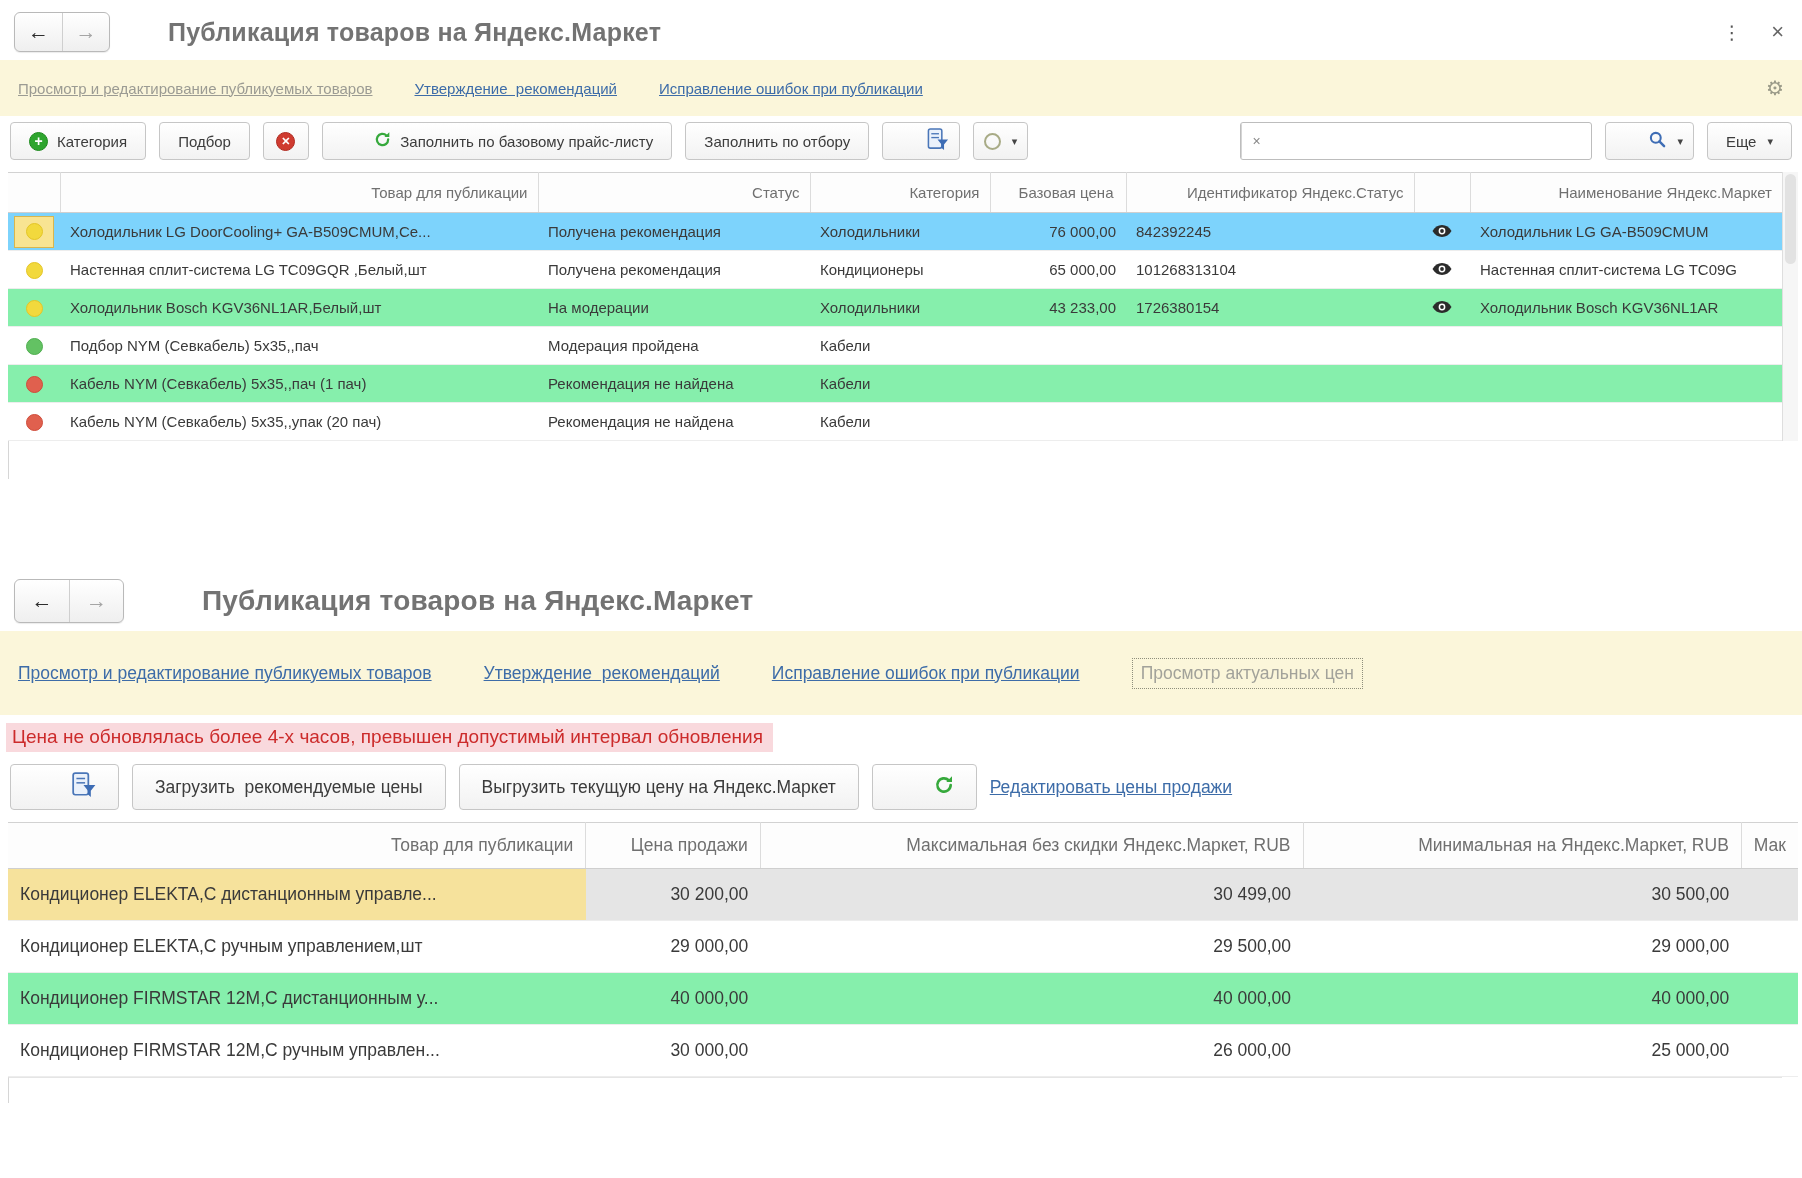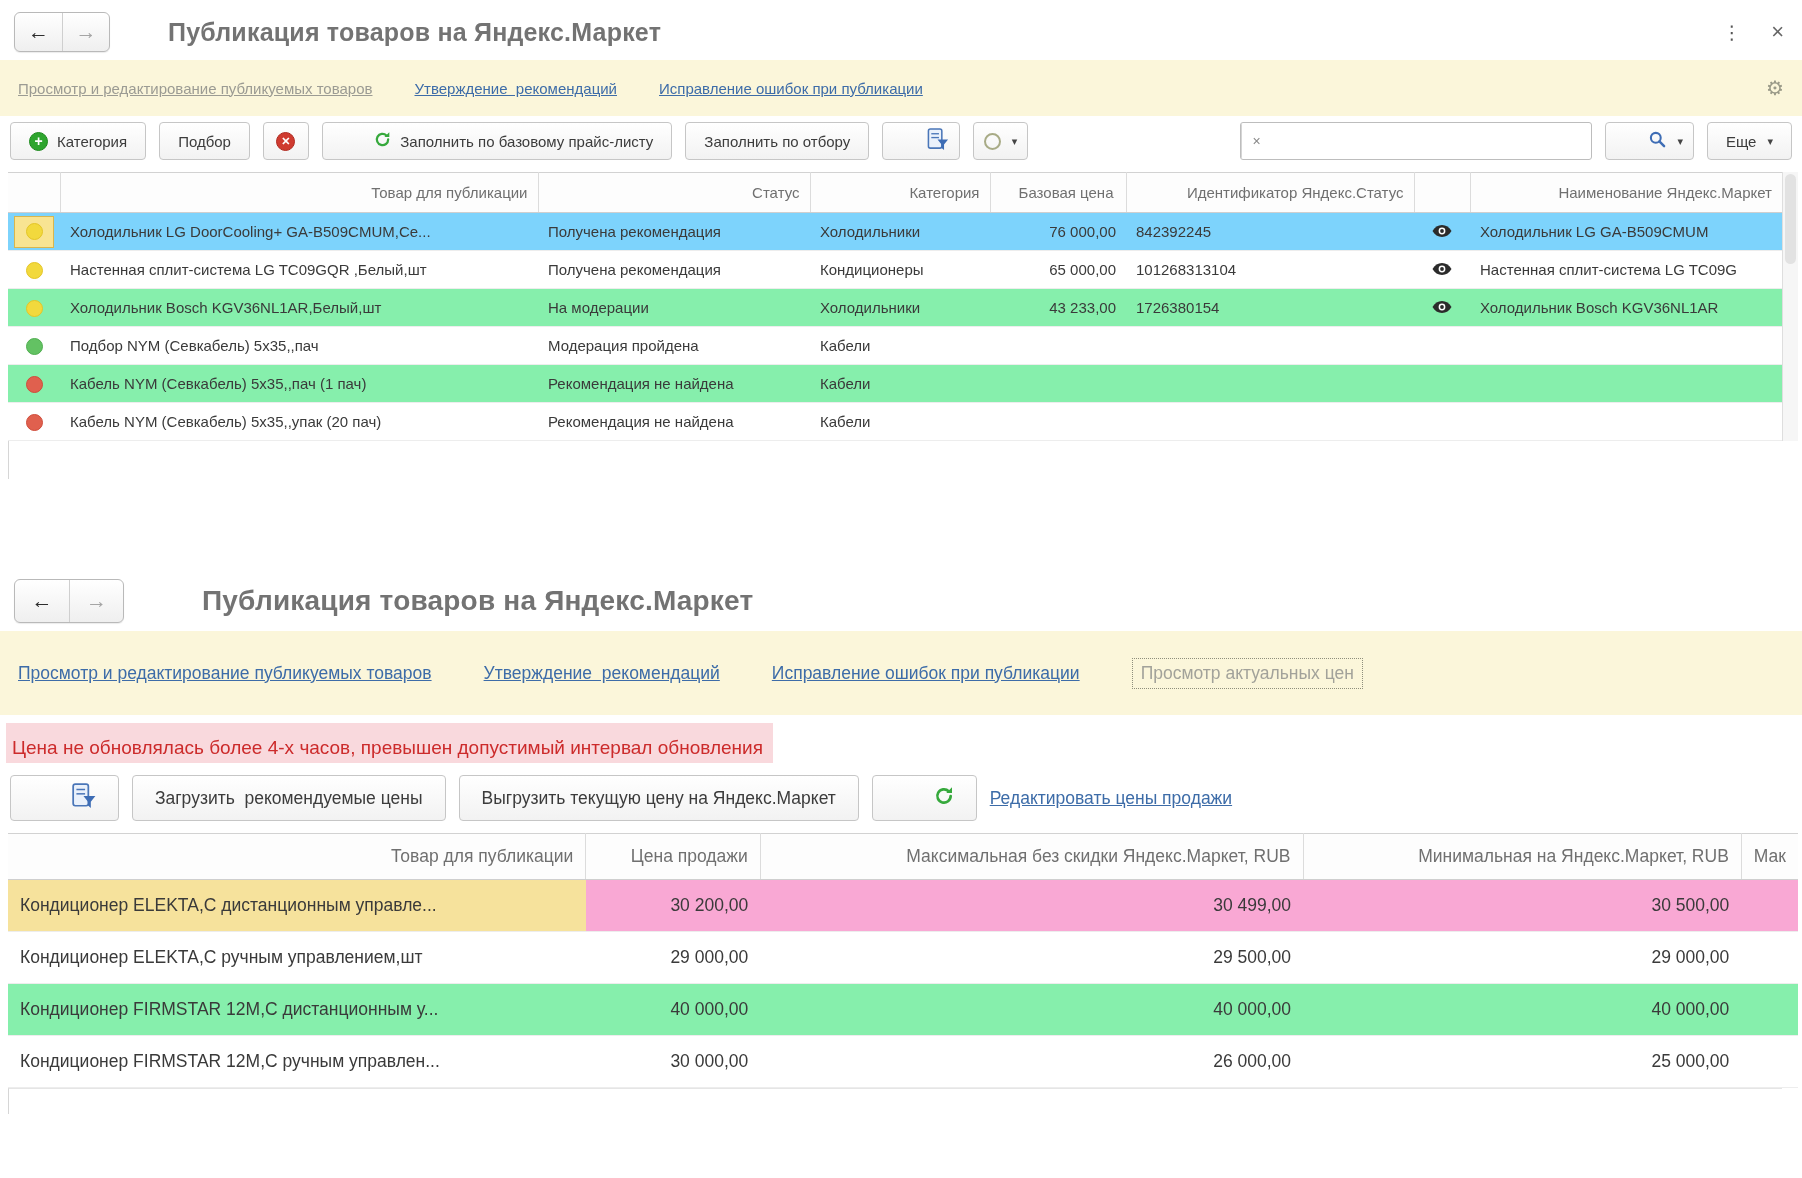--- a/index.html
+++ b/index.html
@@ -43,35 +43,35 @@
   .caret{font-size:11px;color:#444;margin-left:2px}
   .spacer{flex:1}
   .search-box{display:flex;align-items:stretch;width:352px;height:38px;border:1px solid #bdbdbd;border-radius:3px;background:#fff;overflow:hidden}
   .search-box input{flex:1;border:none;outline:none;padding:0 10px;font-size:15px;color:#333;font-family:inherit}
   .search-box input::placeholder{color:#b5b5b5}
   .search-clear{width:30px;display:flex;align-items:center;justify-content:center;border-left:1px solid #d5d5d5;color:#888;font-size:14px;cursor:pointer}
   .link-blue{font-size:17.5px;color:#3d6ca8;text-decoration:underline;cursor:pointer}
 
   
   .warning-row{padding:8px 0 6px 6px}
-  .warning{display:inline-block;background:#f9d9dd;color:#cc2b2b;font-size:19px;padding:14px 10px 4px 6px}
+  .warning{display:inline-block;background:#f9d9dd;color:#cc2b2b;font-size:19px;padding:3px 10px 4px 6px}
 
   
   .table-zone{display:flex;margin:2px 4px 0 8px}
   .table-zone table{border-collapse:collapse;table-layout:fixed;flex:1;background:#fff}
   th{font-weight:normal;text-align:right;color:#707070;border-top:1px solid #d2d2d2;border-bottom:1px solid #cfcfcf;border-right:1px solid #dcdcdc;background:#fdfdfd;white-space:nowrap;overflow:hidden}
   th:last-child{border-right:none}
   td{white-space:nowrap;overflow:hidden;border-bottom:1px solid #ededed;color:#3a3a3a}
   .t1 th{height:40px;font-size:15px;padding:0 10px}
   .t1 td{height:38px;font-size:15px;padding:0 10px}
   .t2 th{height:46px;font-size:17.5px;padding:0 12px}
   .t2 td{height:52px;font-size:17.5px;padding:0 12px}
   .num,th.num{text-align:right;padding-right:12px}
   .t1 tr.selected td{background:#7dd3fc}
-  .t2 tr.selected td{background:#f9a8d4}
+  .t2 tr.selected td{background:#e5e5e5}
   .t2 tr.selected td.cur-cell{background:#f6e29c}
   tr.alt td{background:#86efac}
   .c-dot{text-align:center;padding:0!important}
   .dot{width:17px;height:17px;border-radius:50%;display:inline-block;vertical-align:middle}
   .dot[data-color="yellow"]{background:#f2d93d;border:1px solid #e4c526}
   .dot[data-color="green"]{background:#63c263;border:1px solid #4fae4f}
   .dot[data-color="red"]{background:#e0604e;border:1px solid #cf4c3a}
   .dot-sel-box{display:inline-flex;align-items:center;justify-content:center;width:40px;height:32px;background:#f8e492;border:1px solid #d8b64e}
   .c-eye{text-align:center;padding:0!important}
   .empty-tail{height:38px;border-left:1px solid #d6d6d6;margin:0 20px 0 8px}

